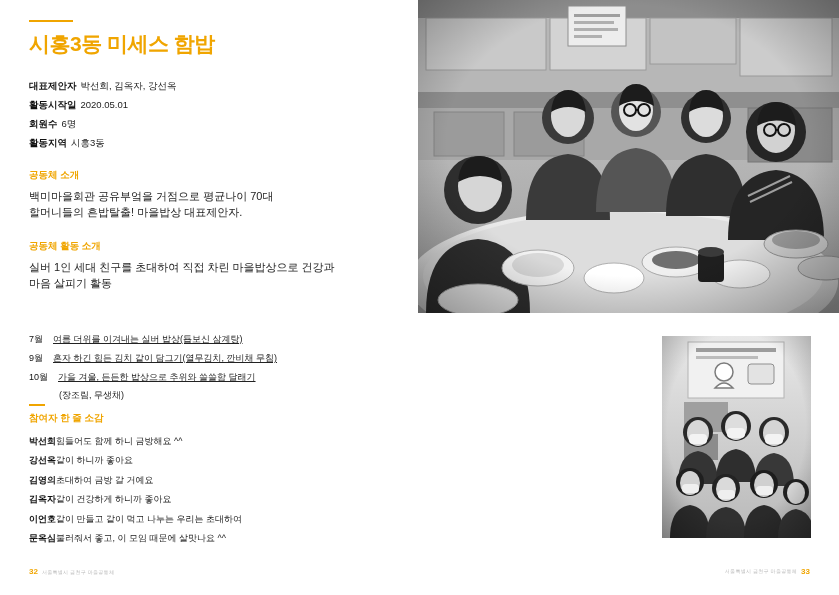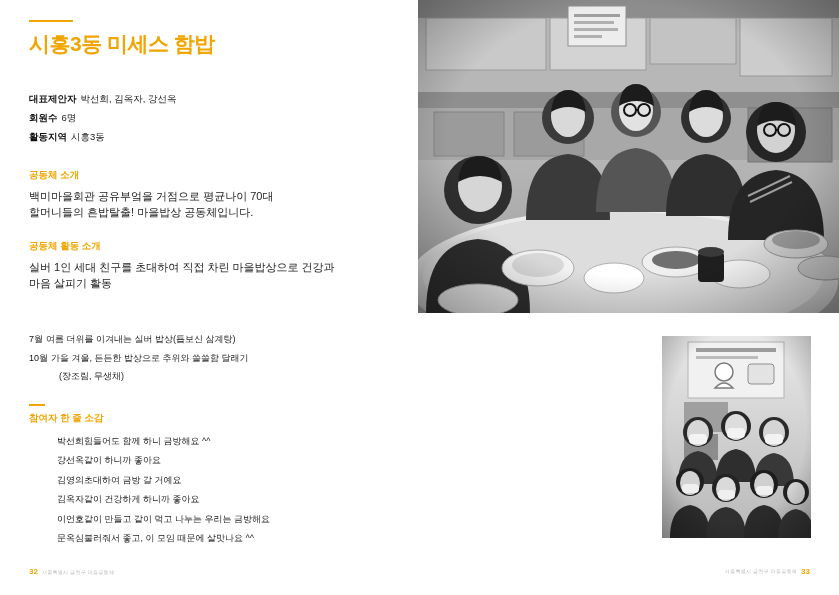--- a/index.html
+++ b/index.html
@@ -47,21 +47,20 @@
     color: #f0a500;
     letter-spacing: -0.5px;
     white-space: nowrap;
   }
 
   .meta-block {
     position: absolute;
     left: 0;
     top: 76px;
     width: 360px;
-    margin-top: 13px;
   }
   .meta-row {
     font-size: 9.5px;
     color: #1a1a1a;
     line-height: 19px;
     white-space: nowrap;
   }
   .meta-label {
     font-weight: bold;
     color: #111111;
@@ -106,21 +105,22 @@
     font-size: 9px;
     color: #222222;
     line-height: 19px;
     white-space: nowrap;
   }
   .month-label {
     font-weight: normal;
     color: #111111;
   }
   .month-text {
-    margin-left: 3px;
+    margin-left: 10px;
+    text-decoration: underline;
   }
   .month-cont {
     font-size: 9px;
     color: #222222;
     line-height: 17px;
     padding-left: 30px;
     white-space: nowrap;
   }
 
   .comments {
@@ -142,23 +142,22 @@
     margin-bottom: 7px;
     white-space: nowrap;
   }
   .comment-row {
     font-size: 9px;
     color: #222222;
     line-height: 19.5px;
     white-space: nowrap;
   }
   .comment-name {
-    font-weight: normal;
+    font-weight: bold;
     color: #111111;
-    margin-left: 28px;
   }
   .comment-text {
   }
 
   
   .footer-left {
     position: absolute;
     left: 29px;
     bottom: 19px;
     display: flex;
@@ -218,48 +217,54 @@
   <div class="left-col">
 
     <div class="title-rule"></div>
     <div class="doc-title">시흥3동 미세스 함밥</div>
 
     <div class="meta-block">
       <div class="meta-row">
         <span class="meta-label">대표제안자</span><span class="meta-value">박선희, 김옥자, 강선옥</span>
       </div>
       <div class="meta-row">
+        <span class="meta-label">활동시작일</span><span class="meta-value">2020.05.01</span>
+      </div>
+      <div class="meta-row">
         <span class="meta-label">회원수</span><span class="meta-value">6명</span>
       </div>
       <div class="meta-row">
         <span class="meta-label">활동지역</span><span class="meta-value">시흥3동</span>
       </div>
     </div>
 
     <div class="section sec-intro">
       <div class="section-title">공동체 소개</div>
       <div class="section-body">
         <div>백미마을회관 공유부엌을 거점으로 평균나이 70대</div>
-        <div>할머니들의 흔밥탈출! 마을밥상 공동체입니다.</div>
+        <div>할머니들의 흔밥탈출! 마을밥상 대표제안자.</div>
       </div>
     </div>
 
     <div class="section sec-activity">
       <div class="section-title">공동체 활동 소개</div>
       <div class="section-body">
         <div>  실버 1인 세대 친구를 초대하여 직접 차린 마을밥상으로 건강과</div>
         <div>  마음 살피기 활동</div>
       </div>
     </div>
 
     <div class="months">
       <div class="month-row">
         <span class="month-label">7월</span><span class="month-text">여름 더위를 이겨내는 실버 밥상(둅보신 삼계탕)</span>
       </div>
       <div class="month-row">
+        <span class="month-label">9월</span><span class="month-text">혼자 하긴 힘든 김치 같이 담그기(열무김치, 깐비채 무침)</span>
+      </div>
+      <div class="month-row">
         <span class="month-label">10월</span><span class="month-text">가을 겨울, 든든한 밥상으로 추위와 쓸쓸함 달래기</span>
       </div>
       <div class="month-cont">(장조림, 무생채)</div>
     </div>
 
     <div class="comments">
       <div class="comments-rule"></div>
       <div class="comments-title">참여자 한 줄 소감</div>
       <div class="comment-row">
         <span class="comment-name">박선희</span><span class="comment-text">힘들어도 함께 하니 금방해요 ^^</span>
@@ -267,21 +272,21 @@
       <div class="comment-row">
         <span class="comment-name">강선옥</span><span class="comment-text">같이 하니까 좋아요</span>
       </div>
       <div class="comment-row">
         <span class="comment-name">김영의</span><span class="comment-text">초대하여 금방 갈 거예요</span>
       </div>
       <div class="comment-row">
         <span class="comment-name">김옥자</span><span class="comment-text">같이 건강하게 하니까 좋아요</span>
       </div>
       <div class="comment-row">
-        <span class="comment-name">이언호</span><span class="comment-text">같이 만들고 같이 먹고 나누는 우리는 금방해요</span>
+        <span class="comment-name">이언호</span><span class="comment-text">같이 만들고 같이 먹고 나누는 우리는 초대하여</span>
       </div>
       <div class="comment-row">
         <span class="comment-name">문옥심</span><span class="comment-text">불러줘서 좋고, 이 모임 때문에 살맛나요 ^^</span>
       </div>
     </div>
   </div>
 
   <div class="footer-left">
     <span class="page-num">32</span>
     <span class="footer-text">서울특별시 금천구 마을공동체</span>

